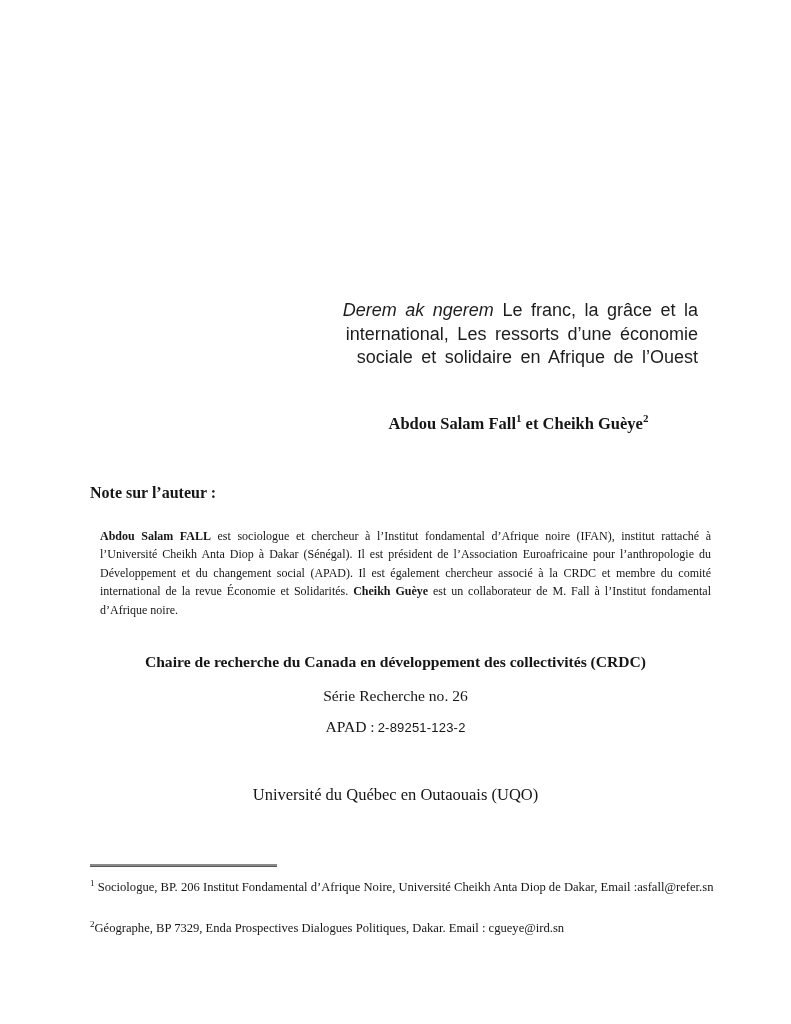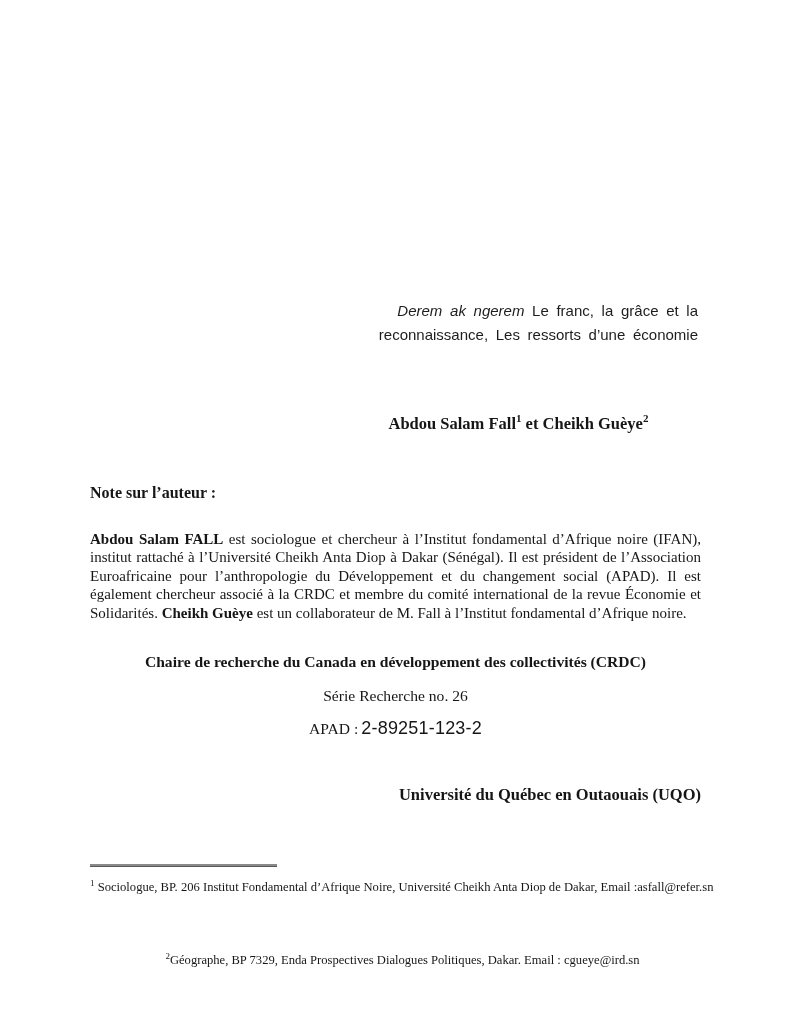--- a/index.html
+++ b/index.html
@@ -14,21 +14,21 @@
     overflow: hidden;
   }
 
   
   .title-block {
     position: absolute;
     top: 299px;
     right: 93px;
     text-align: right;
     font-family: "Liberation Sans", sans-serif;
-    font-size: 15px;
+    font-size: 18px;
     line-height: 23.6px;
     color: #1d1d1d;
     word-spacing: 3.5px;
   }
   .title-block .tline { white-space: nowrap; }
   .title-italic { font-style: italic; }
 
   
   .byline {
     position: absolute;
@@ -54,48 +54,48 @@
     left: 90px;
     top: 484px;
     font-weight: bold;
     font-size: 16px;
     text-align: right;
   }
 
   
   .bio {
     position: absolute;
-    left: 90px;
+    left: 100px;
     top: 515px;
     width: 611px;
-    font-size: 15px;
+    font-size: 12px;
     line-height: 18.4px;
     text-align: justify;
   }
   .bold-inline { font-weight: bold; }
 
   
   .pub-line {
     position: absolute;
     left: 90px;
     width: 611px;
     text-align: center;
     font-size: 15.6px;
     margin-top: 13px;
   }
   .pub-chair { top: 640px; font-weight: bold; }
   .pub-series { top: 674px; }
   .pub-isbn { top: 705px; }
   .isbn-label { margin-right: 3px; }
   .isbn-value {
     font-family: "Liberation Sans", sans-serif;
-    font-size: 18px;
+    font-size: 13px;
     letter-spacing: 0.2px;
   }
-  .pub-univ { top: 772px; font-weight: bold; font-size: 16.5px; text-align: right; }
+  .pub-univ { top: 772px; font-weight: normal; font-size: 16.5px; }
 
   
   .fn-separator {
     position: absolute;
     left: 90px;
     top: 864px;
     width: 187px;
     height: 2px;
     background: #8a8a8a;
     border-bottom: 1px solid #5a5a5a;
@@ -104,36 +104,37 @@
   
   .footnote {
     position: absolute;
     left: 90px;
     width: 625px;
     font-size: 12.6px;
     line-height: 16px;
     white-space: nowrap;
   }
   .footnote-1 { top: 879px; }
-  .footnote-2 { top: 952px; text-align: center; }
+  .footnote-2 { top: 920px; }
   sup.fn-marker {
     font-size: 9px;
     vertical-align: baseline;
     position: relative;
     top: -5px;
   }
 </style>
 </head>
 <body>
 
 <div class="page">
 
   <div class="title-block">
     <div class="tline"><span class="title-italic">Derem ak ngerem</span> <span>Le franc, la grâce et la</span></div>
-    <div class="tline">reconnaissance, Les ressorts d’une économie</div>
+    <div class="tline">international, Les ressorts d’une économie</div>
+    <div class="tline">sociale et solidaire en Afrique de l’Ouest</div>
   </div>
 
   <div class="byline"><span>Abdou Salam Fall</span><sup class="note-ref">1</sup><span> et </span><span>Cheikh Guèye</span><sup class="note-ref">2</sup></div>
 
   <div class="note-heading">Note sur l’auteur :</div>
 
   <p class="bio"><span class="bold-inline">Abdou Salam FALL</span><span> est sociologue et chercheur à l’Institut fondamental d’Afrique noire (IFAN), institut rattaché à l’Université Cheikh Anta Diop à Dakar (Sénégal). Il est président de l’Association Euroafricaine pour l’anthropologie du Développement et du changement social (APAD). Il est également chercheur associé à la CRDC et membre du comité international de la revue Économie et Solidarités. </span><span class="bold-inline">Cheikh Guèye</span><span> est un collaborateur de M. Fall à l’Institut fondamental d’Afrique noire.</span></p>
 
   <div class="pub-line pub-chair">Chaire de recherche du Canada en développement des collectivités (CRDC)</div>
 

